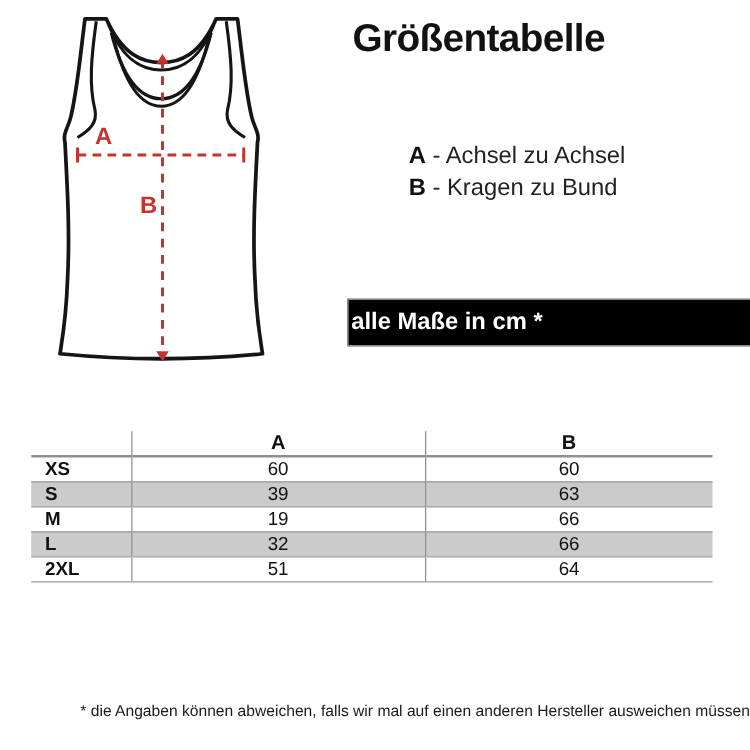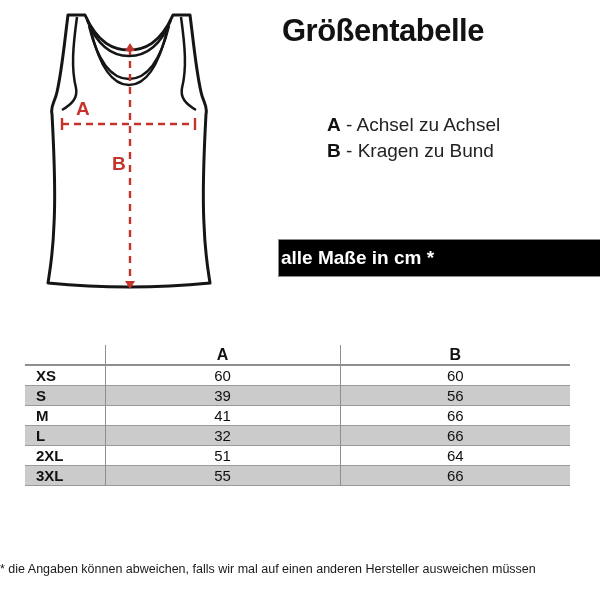--- a/index.html
+++ b/index.html
@@ -35,21 +35,21 @@
   col.c-size { width:80px; } col.c-a { width:235px; } col.c-b { width:230px; }
   thead th { height:20px; font-size:16px; font-weight:bold; text-align:center;
              border-bottom:2px solid #8f8f8f; }
   tbody tr { border-bottom:1px solid #999999; height:20px; }
   tbody tr:nth-child(even) { background:#cbcbcb; }
   td.size-cell { font-weight:bold; text-align:left; padding-left:11px; }
   th.val, td.val { border-left:1px solid #8f8f8f; text-align:center; font-weight:normal; }
   thead th.val { font-weight:bold; }
   
   .footnote {
-    position:absolute; left:0; right:0; top:562px; text-align:left;
+    position:absolute; left:0; right:0; top:562px; text-align:right;
     font-size:12.5px; color:#1a1a1a;
   }
 </style>
 </head>
 <body>
 
 <div class="canvas">
 
   <svg class="diagram" width="212" height="295" viewBox="0 0 212 295">
 
@@ -106,41 +106,36 @@
       </thead>
       <tbody>
         <tr>
           <td class="size-cell">XS</td>
           <td class="val">60</td>
           <td class="val">60</td>
         </tr>
         <tr>
           <td class="size-cell">S</td>
           <td class="val">39</td>
-          <td class="val">56</td>
+          <td class="val">63</td>
         </tr>
         <tr>
           <td class="size-cell">M</td>
-          <td class="val">41</td>
+          <td class="val">19</td>
           <td class="val">66</td>
         </tr>
         <tr>
           <td class="size-cell">L</td>
           <td class="val">32</td>
           <td class="val">66</td>
         </tr>
         <tr>
           <td class="size-cell">2XL</td>
           <td class="val">51</td>
           <td class="val">64</td>
         </tr>
-        <tr>
-          <td class="size-cell">3XL</td>
-          <td class="val">55</td>
-          <td class="val">66</td>
-        </tr>
       </tbody>
     </table>
   </div>
 
   <div class="footnote">* die Angaben können abweichen, falls wir mal auf einen anderen Hersteller ausweichen müssen</div>
 
 </div>
 
 </body></html>

